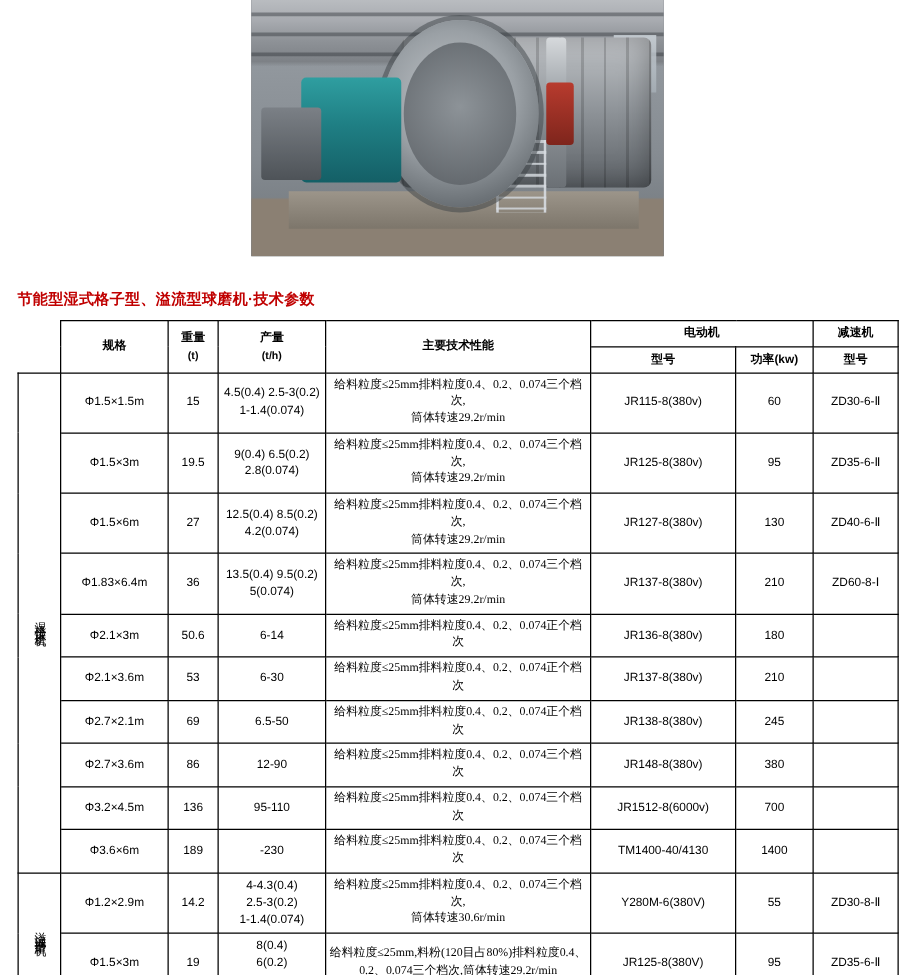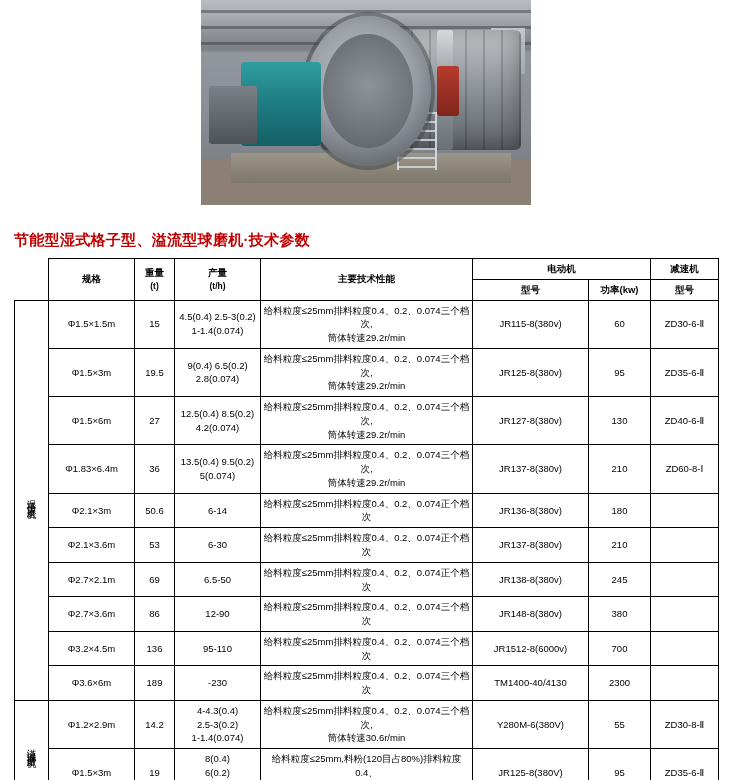--- a/index.html
+++ b/index.html
@@ -93,21 +93,21 @@
   }
   .side-window {
     position: absolute; right: 6px; top: 28px; width: 34px; height: 46px;
     background: linear-gradient(180deg, #cfd6dc, #a7b0b7);
     opacity: .8;
   }
 
   
   .heading {
     margin: 26px 0 8px 14px;
-    font-size: 15px;
+    font-size: 12px;
     font-weight: bold;
     color: #c00000;
     letter-spacing: .3px;
   }
 
   
   .table-wrap { padding: 0 14px; }
   table.spec {
     width: 704px;
     border-collapse: collapse;
@@ -116,21 +116,21 @@
   table.spec th, table.spec td {
     border: 1px solid #000;
     text-align: center;
     vertical-align: middle;
     font-size: 9.5px;
     line-height: 1.45;
     padding: 3px 2px;
     color: #000;
   }
   thead th { font-size: 10px; padding: 5px 2px; }
-  td.perf { text-align: left; padding-left: 6px; font-size: 8.5px; line-height: 1.5; }
+  td.perf { text-align: left; padding-left: 6px; font-size: 8.5px; line-height: 1.5; font-family: Liberation Serif, serif; }
   td.group {
     width: 34px;
     font-size: 11px;
     letter-spacing: 2px;
     line-height: 1.35;
   }
   .vert { writing-mode: vertical-rl; text-orientation: upright; margin: 0 auto; }
   td.model { font-size: 10px; margin-top: 40px; }
   .cap, .spec-col { font-size: 9.5px; }
   .unit { font-size: 8.5px; }
@@ -276,21 +276,21 @@
             <td class="model">JR1512-8(6000v)</td>
             <td>700</td>
             <td class="model"></td>
           </tr>
           <tr>
             <td class="spec-col">Φ3.6×6m</td>
             <td>189</td>
             <td class="cap">-230</td>
             <td class="perf">给料粒度≤25mm排料粒度0.4、0.2、0.074三个档次</td>
             <td class="model">TM1400-40/4130</td>
-            <td>2300</td>
+            <td>1400</td>
             <td class="model"></td>
           </tr>
           <tr>
             <td class="group" rowspan="2"><span class="vert">溢流球磨型机</span></td>
             <td class="spec-col">Φ1.2×2.9m</td>
             <td>14.2</td>
             <td class="cap">4-4.3(0.4)<br>2.5-3(0.2)<br>1-1.4(0.074)</td>
             <td class="perf">给料粒度≤25mm排料粒度0.4、0.2、0.074三个档次,<br>筒体转速30.6r/min</td>
             <td class="model">Y280M-6(380V)</td>
             <td>55</td>

